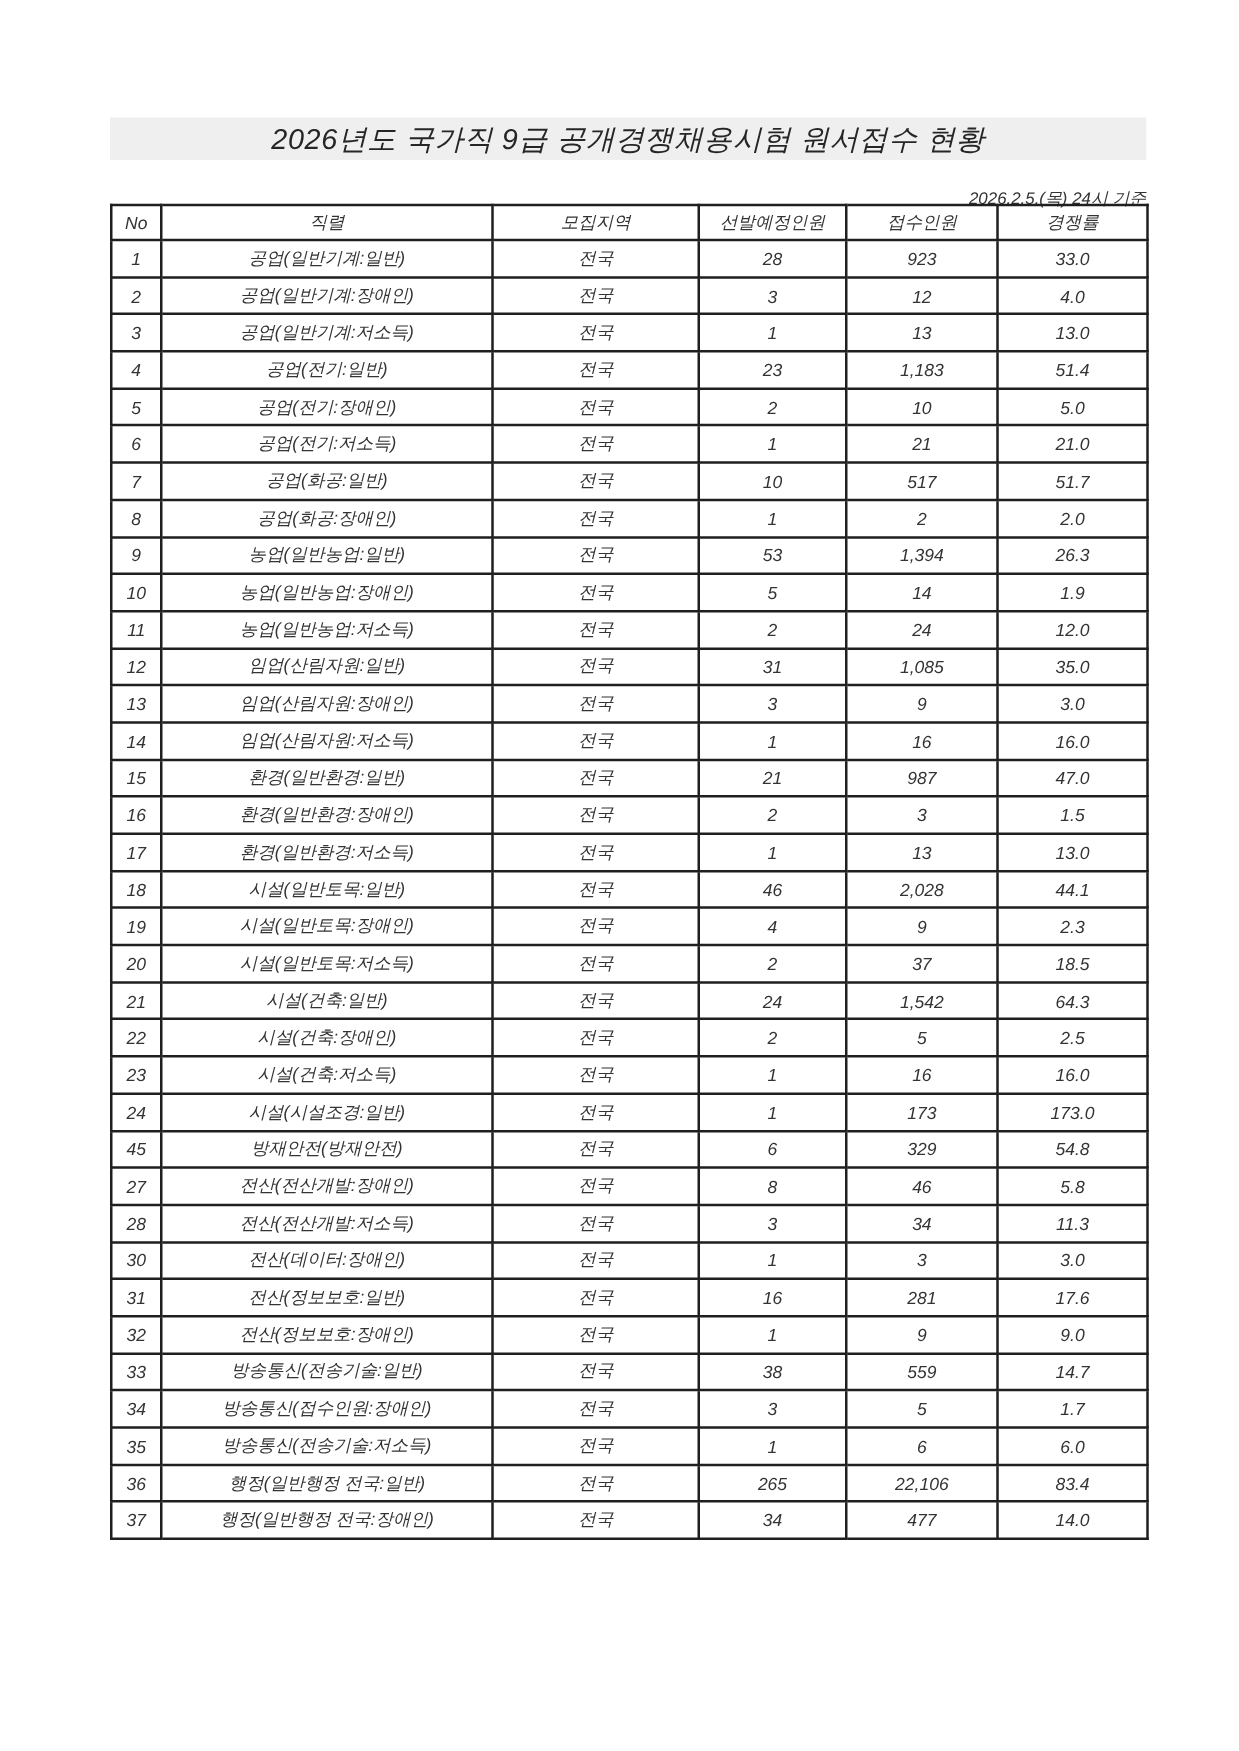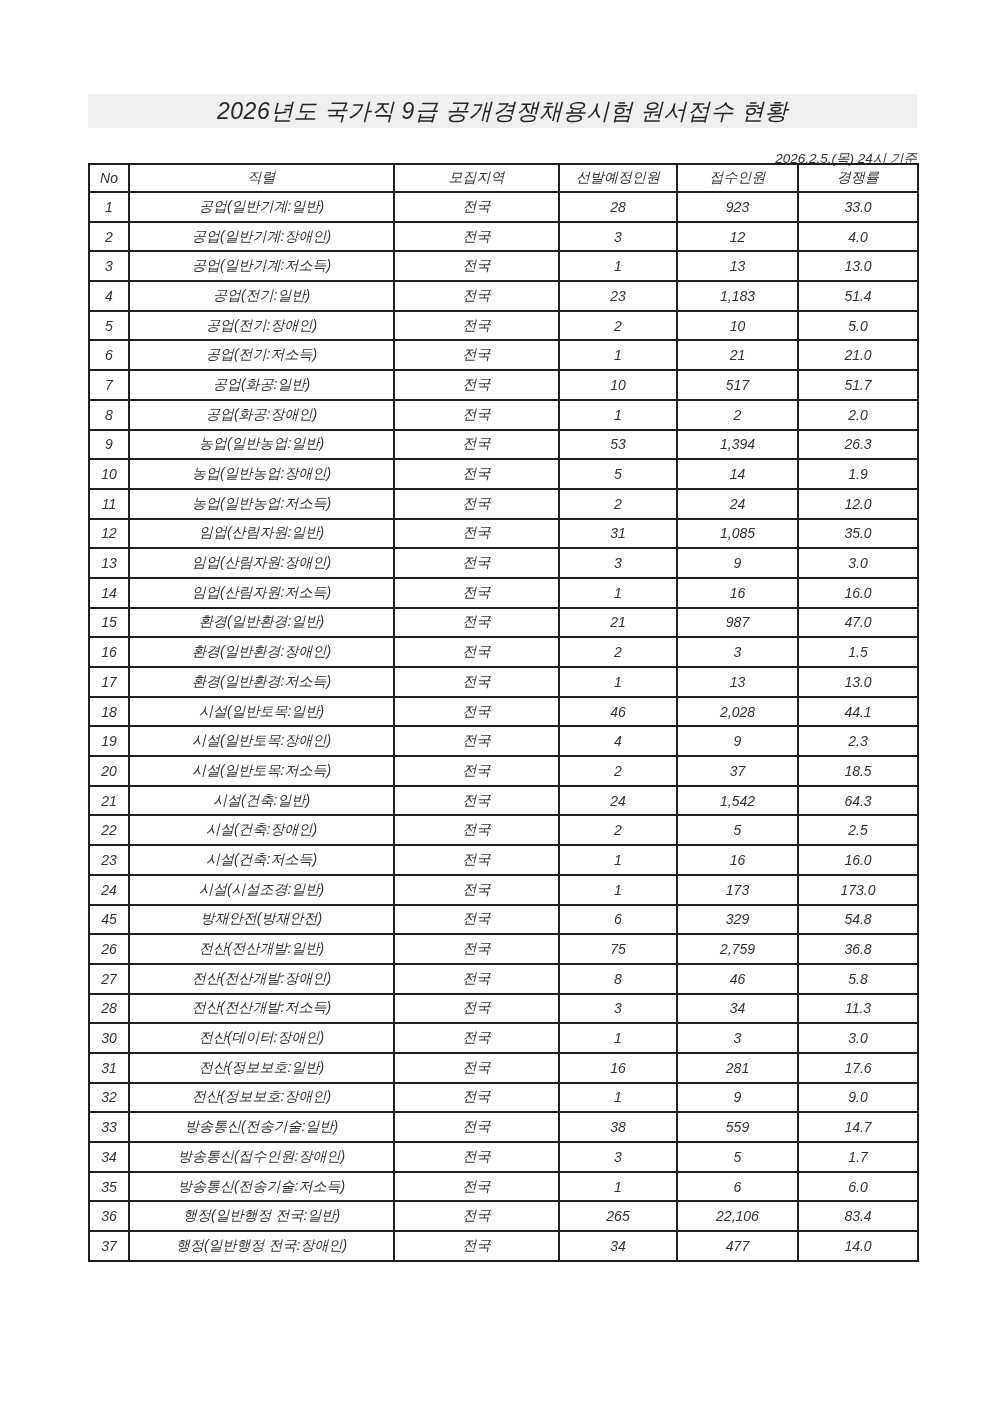--- a/index.html
+++ b/index.html
@@ -297,28 +297,20 @@
         </tr>
         <tr>
           <td>45</td>
           <td>방재안전(방재안전)</td>
           <td>전국</td>
           <td>6</td>
           <td>329</td>
           <td>54.8</td>
         </tr>
         <tr>
-          <td>26</td>
-          <td>전산(전산개발:일반)</td>
-          <td>전국</td>
-          <td>75</td>
-          <td>2,759</td>
-          <td>36.8</td>
-        </tr>
-        <tr>
           <td>27</td>
           <td>전산(전산개발:장애인)</td>
           <td>전국</td>
           <td>8</td>
           <td>46</td>
           <td>5.8</td>
         </tr>
         <tr>
           <td>28</td>
           <td>전산(전산개발:저소득)</td>

